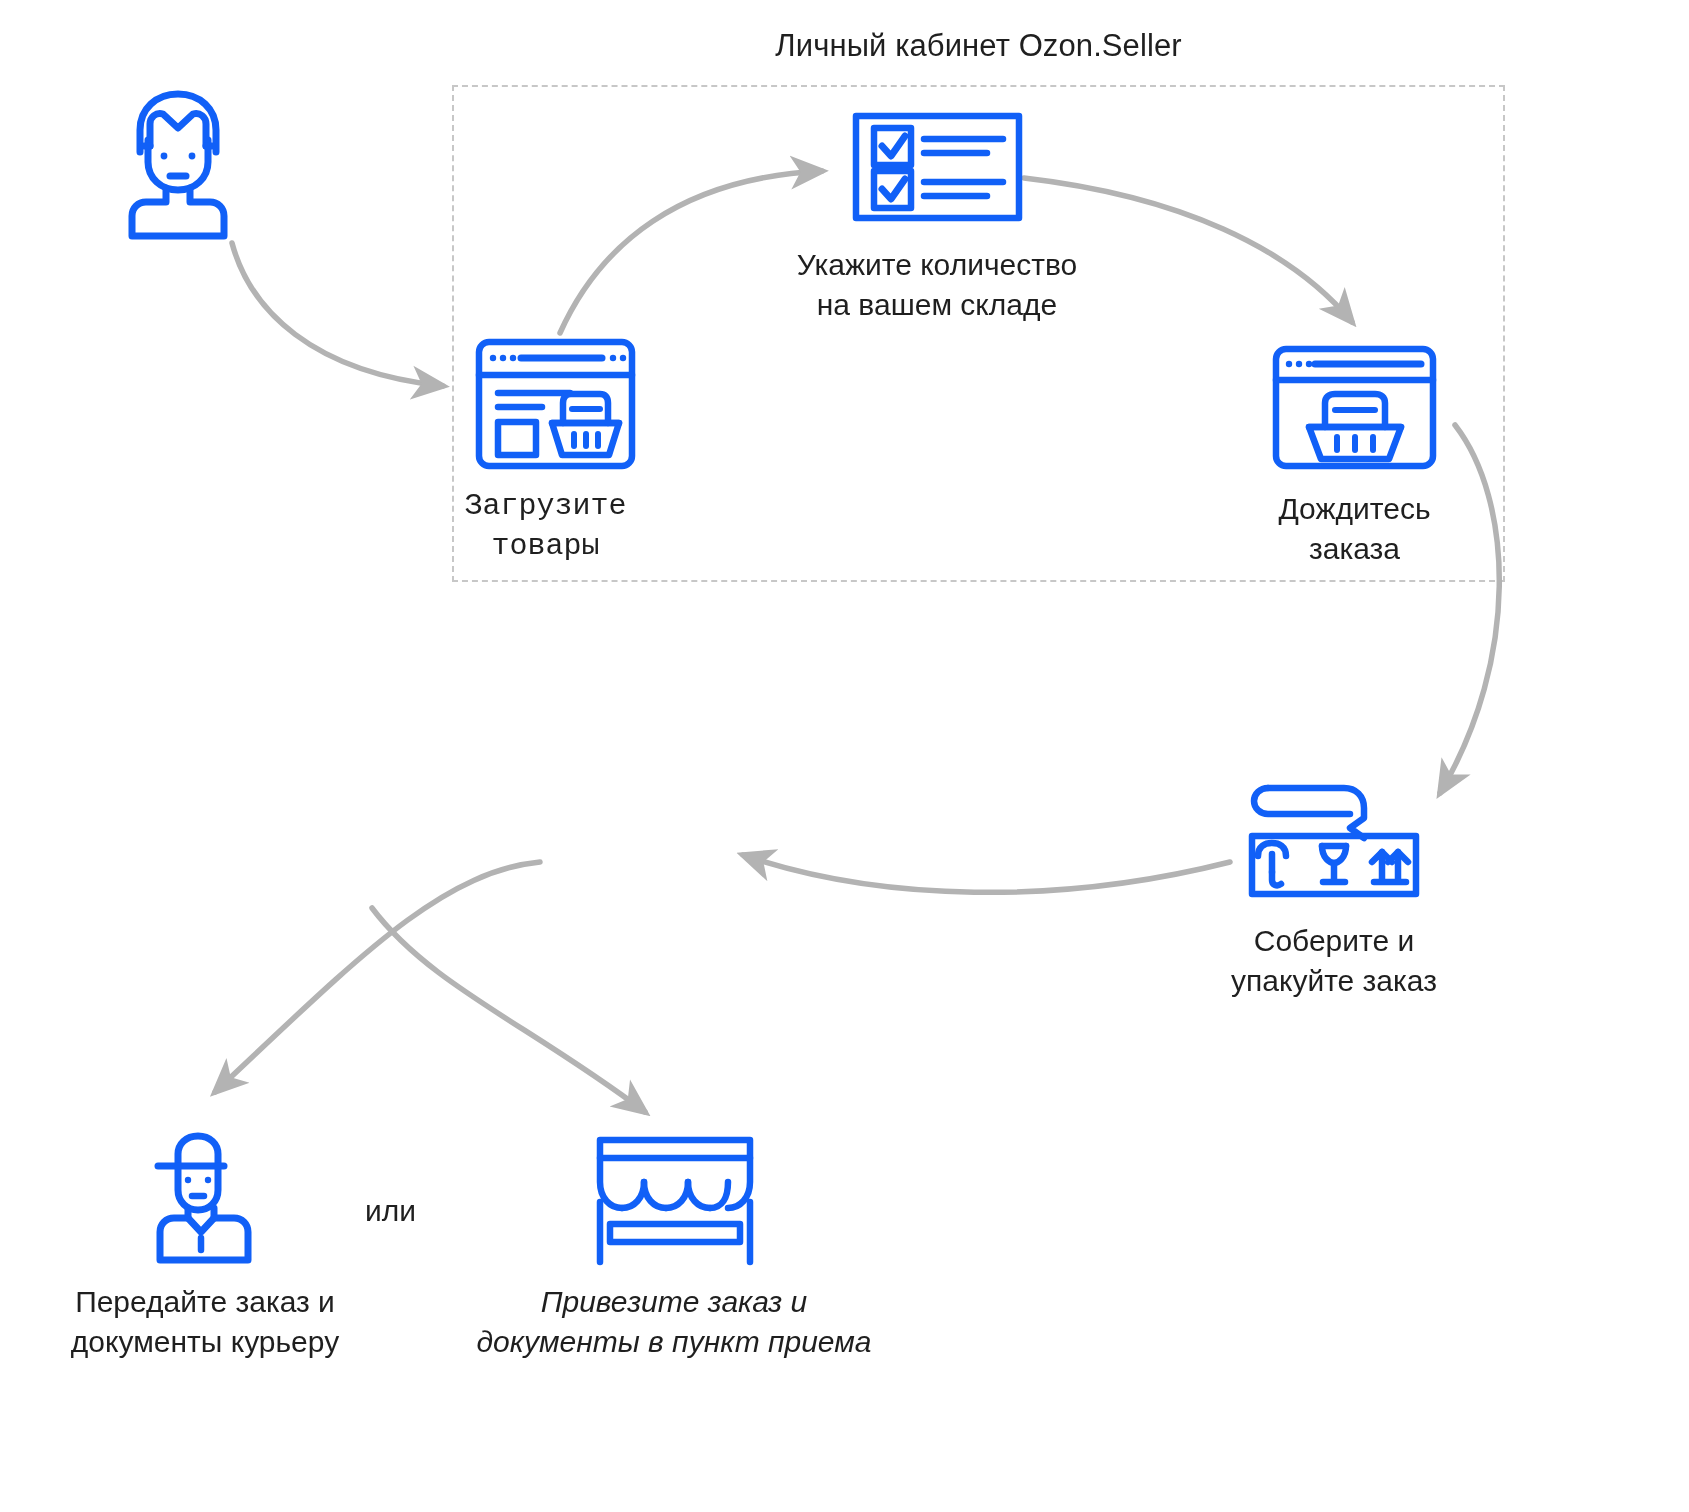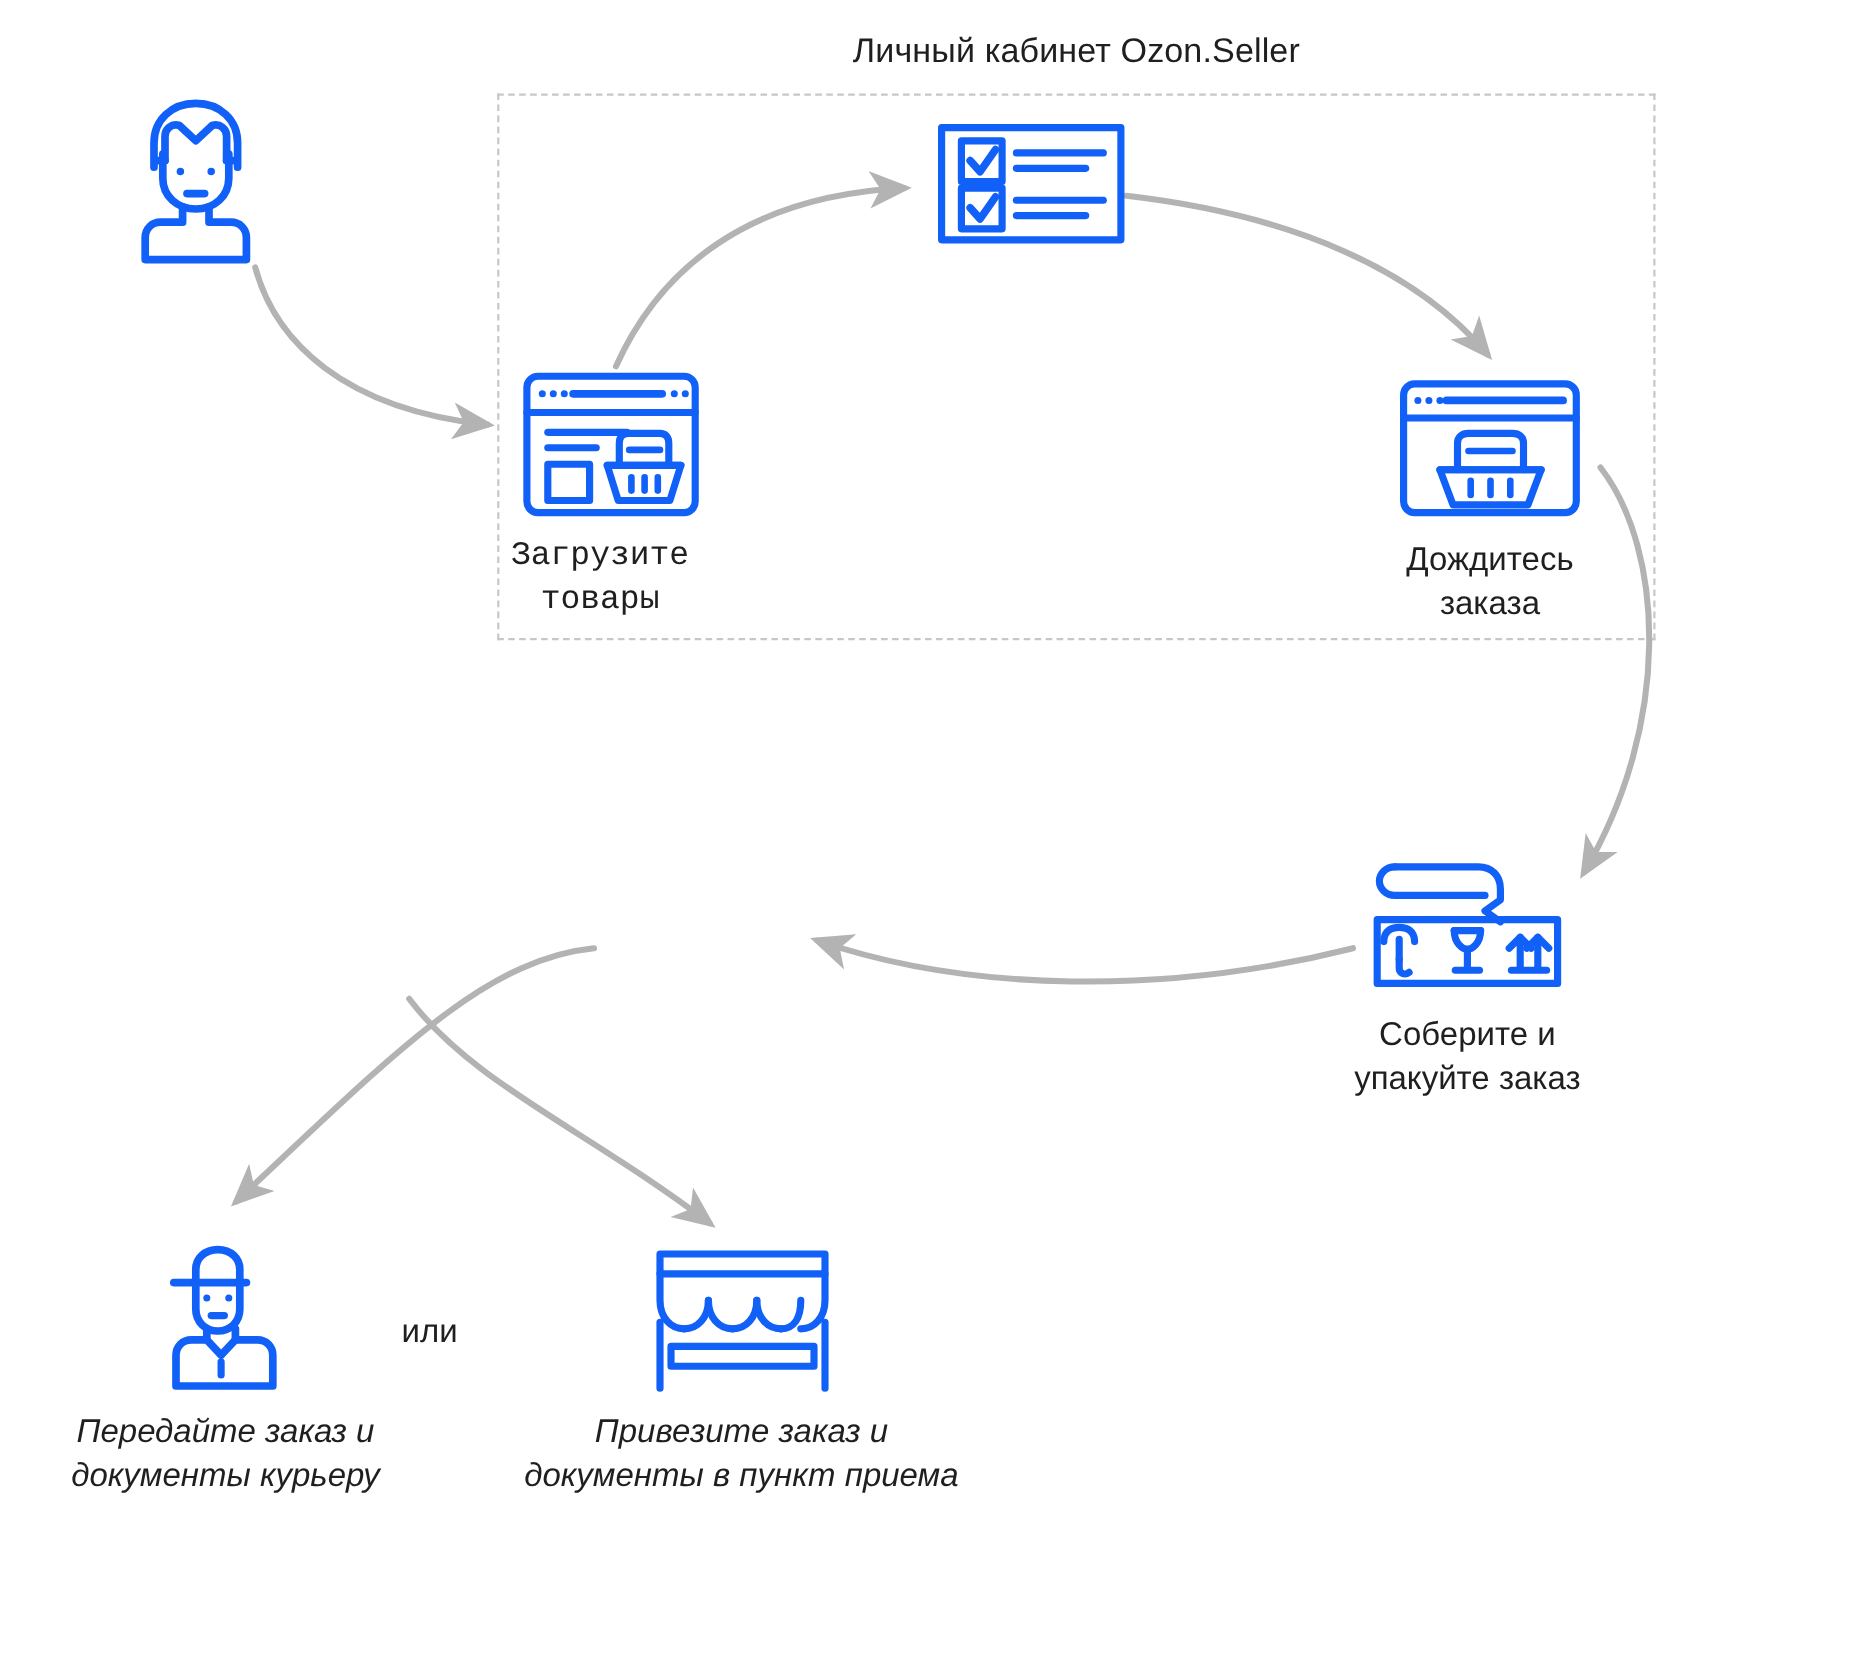--- a/index.html
+++ b/index.html
@@ -161,20 +161,22 @@
       <rect x="23" y="17" width="37" height="37"></rect>
       <path d="M 31 35 L 40 45 L 54 25" stroke-width="7"></path>
       <path d="M 73 28 H 152" stroke-width="6.5"></path>
       <path d="M 73 42 H 136" stroke-width="6.5"></path>
 
       <rect x="23" y="60" width="37" height="37"></rect>
       <path d="M 31 78 L 40 88 L 54 68" stroke-width="7"></path>
       <path d="M 73 71 H 152" stroke-width="6.5"></path>
       <path d="M 73 85 H 136" stroke-width="6.5"></path>
     </svg>
+    <div class="step-label" style="width:340px; margin-top:22px; margin-left:-84px;">Укажите количество
+на вашем складе</div>
   </div>
 
   <div class="abs" style="left:1271px; top:344px;">
     <svg class="icon-svg" width="167" height="127" viewBox="0 0 167 127" fill="none" stroke="#1160f7" stroke-width="6.5" stroke-linejoin="round" stroke-linecap="round">
       <rect x="5" y="5" width="157" height="117" rx="10"></rect>
       <path d="M 5 36 H 162"></path>
       <path d="M 44 20 H 150" stroke-width="7"></path>
       <circle cx="18" cy="20" r="3.2" fill="#1160f7" stroke="none"></circle>
       <circle cx="28" cy="20" r="3.2" fill="#1160f7" stroke="none"></circle>
       <circle cx="38" cy="20" r="3.2" fill="#1160f7" stroke="none"></circle>
@@ -231,21 +233,21 @@
       <circle cx="56" cy="52" r="3.2" fill="#1160f7" stroke="none"></circle>
 
       <path d="M 40 68 H 52" stroke-width="6.5"></path>
 
       <path d="M 36 80 V 90 H 22 C 14 90 8 96 8 104 V 132 H 96 V 104 C 96 96 90 90 82 90 H 62 V 80"></path>
 
       <path d="M 36 90 L 49 104 L 62 90"></path>
 
       <path d="M 49 110 V 122" stroke-width="6.5"></path>
     </svg>
-    <div class="step-label" style="width:330px; margin-top:14px; margin-left:-112px;font-style:italic;">Передайте заказ и
+    <div class="step-label" style="width:330px; margin-top:14px; margin-left:-112px;">Передайте заказ и
 документы курьеру</div>
   </div>
 
   <div class="abs or-text" style="left:365px; top:1194px; width:120px;">или</div>
 
   <div class="abs" style="left:592px; top:1132px;font-style:italic;">
     <svg class="icon-svg" width="166" height="136" viewBox="0 0 166 136" fill="none" stroke="#1160f7" stroke-width="6.5" stroke-linejoin="round" stroke-linecap="round">
 
       <path d="M 8 8 H 158 V 26 H 8 Z"></path>
 

